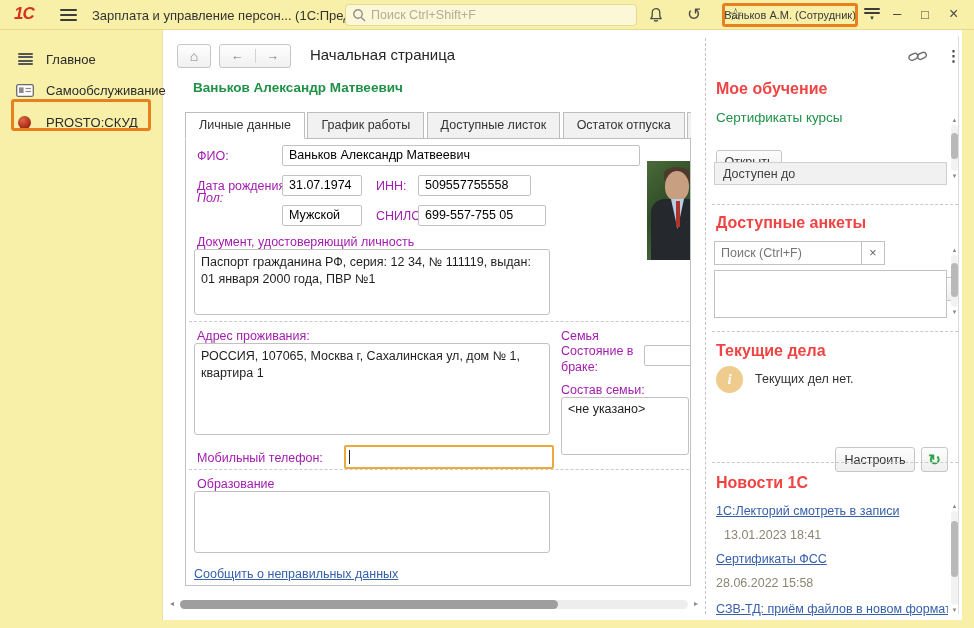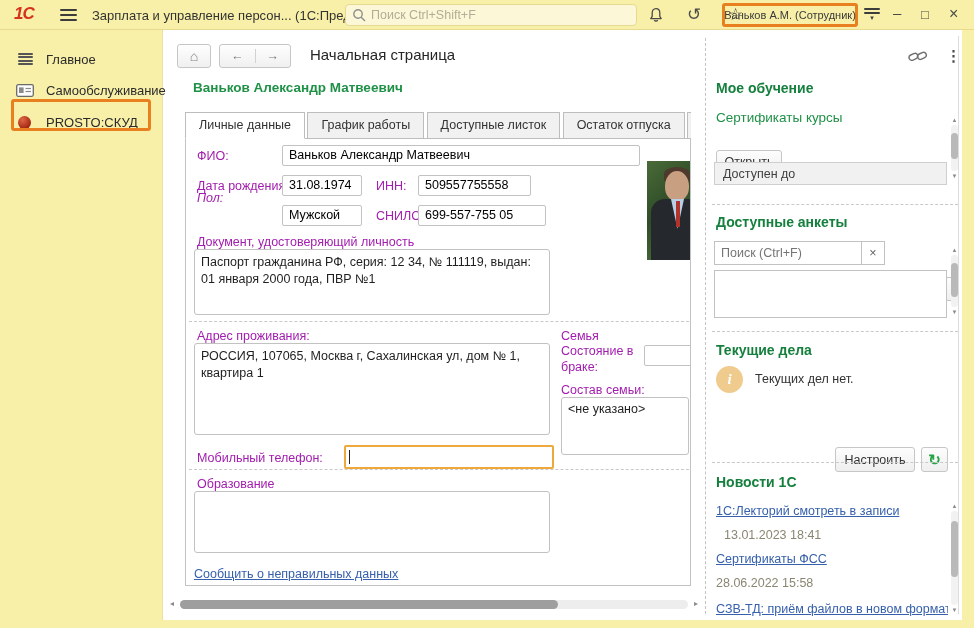--- a/index.html
+++ b/index.html
@@ -37,21 +37,21 @@
   .box { position:absolute; border:1px solid #c2c2c2; border-radius:3px; background:#fff; padding:4px 6px; line-height:1.35; color:#1f1f1f; }
   .dash-h { position:absolute; border-top:1px dashed #c9c9c9; }
   .dash-v { position:absolute; border-left:1px dashed #c3c3c3; }
   .tabstrip { position:absolute; left:185px; top:112px; width:506px; height:27px; overflow:hidden; white-space:nowrap; }
   .tab { display:inline-block; padding:5px 13px 6px; border:1px solid #bdbdbd; background:#f1f1f1; color:#333; margin-right:-1px; cursor:pointer; position:relative; }
   .tab.active { background:#fff; border-bottom:1px solid #fff; z-index:3; }
   .panel { position:absolute; left:185px; top:138px; width:506px; height:448px; border:1px solid #c2c2c2; border-top:1px solid #bdbdbd; background:#fff; overflow:hidden; }
   .link { color:#3660ac; text-decoration:underline; cursor:pointer; white-space:nowrap; }
   .btn { position:absolute; border:1px solid #c6c6c6; border-radius:3px; background:linear-gradient(#fdfdfd,#efefef); display:flex; align-items:center; justify-content:center; color:#333; cursor:pointer;margin-top:20px; }
   
-  .rp-h { position:absolute; font-weight:bold; font-size:14px; color:#15803d; white-space:nowrap; }
+  .rp-h { position:absolute; font-weight:bold; font-size:16px; color:#ef4444; white-space:nowrap; }
   .news-date { position:absolute; color:#8b8672; white-space:nowrap; }
   .vsb { position:absolute; width:9px; display:flex; flex-direction:column; align-items:center; }
   .vsb .arr { font-size:6px; color:#8a8a8a; line-height:8px; }
   .vsb .track { width:7px; flex:1; background:#f2f2f2; border-radius:4px; position:relative; margin:1px 0; }
   .vsb .thumb { position:absolute; left:0; width:7px; background:#b9b9b9; border-radius:4px; }
   .caret { display:inline-block; width:1px; height:14px; background:#222; margin-left:3px; margin-top:3px; }
   
   .photo { position:absolute; left:461px; top:22px; width:60px; height:99px; overflow:hidden; background:linear-gradient(135deg,#4a6b38 0%,#2f4d28 40%,#47683a 70%,#253f1f 100%); }
   .photo .head { position:absolute; left:18px; top:10px; width:24px; height:30px; background:#c99f82; border-radius:50% 50% 46% 46%; }
   .photo .hair { position:absolute; left:17px; top:6px; width:26px; height:14px; background:#4d3a2c; border-radius:50% 50% 0 0; }
@@ -150,21 +150,21 @@
     <div class="tab">Остаток отпуска</div>
     <div class="tab">Индивидуальные</div>
   </div>
 
   <div class="panel">
 
     <div class="lbl" style="left:11px; top:10px;">ФИО:</div>
     <div class="inp" style="left:96px; top:6px; width:358px; height:21px;">Ваньков Александр Матвеевич</div>
 
     <div class="lbl" style="left:11px; top:40px;">Дата рождения:</div>
-    <div class="inp" style="left:96px; top:36px; width:80px; height:21px;">31.08.1974</div>
+    <div class="inp" style="left:96px; top:36px; width:80px; height:21px;">31.07.1974</div>
     <div class="lbl" style="left:190px; top:40px;">ИНН:</div>
     <div class="inp" style="left:232px; top:36px; width:113px; height:21px;">509557755558</div>
 
     <div class="lbl" style="left:11px; top:52px;font-style:italic;">Пол:</div>
     <div class="inp" style="left:96px; top:66px; width:80px; height:21px;">Мужской</div>
     <div class="lbl" style="left:190px; top:70px;">СНИЛС:</div>
     <div class="inp" style="left:232px; top:66px; width:128px; height:21px;">699-557-755 05</div>
 
     <div class="photo">
       <div class="hair"></div>

